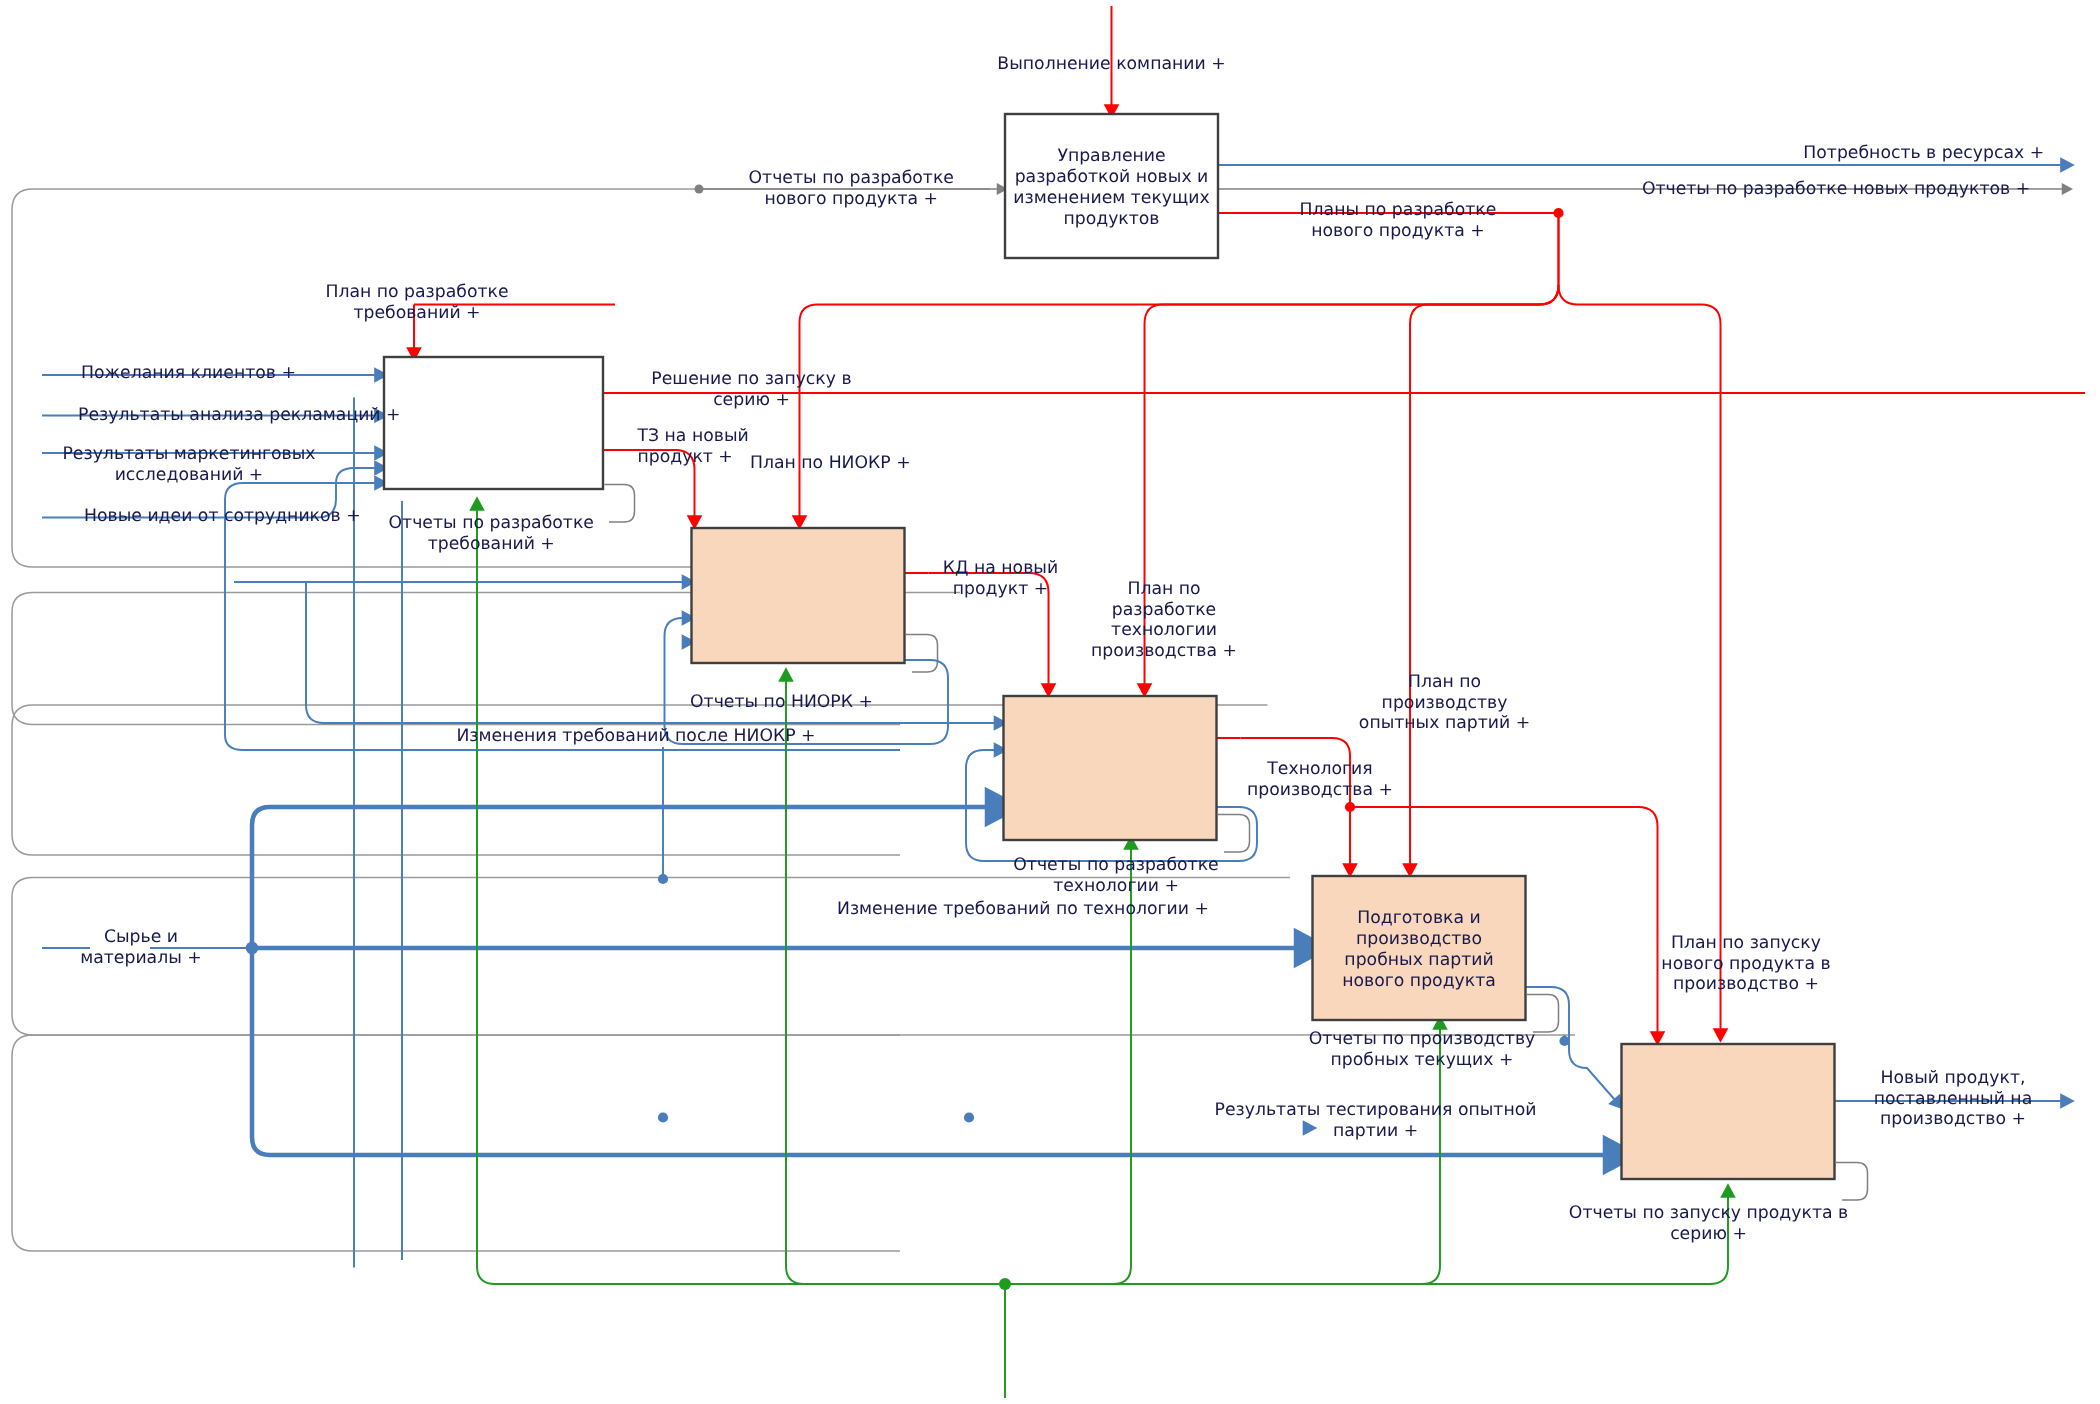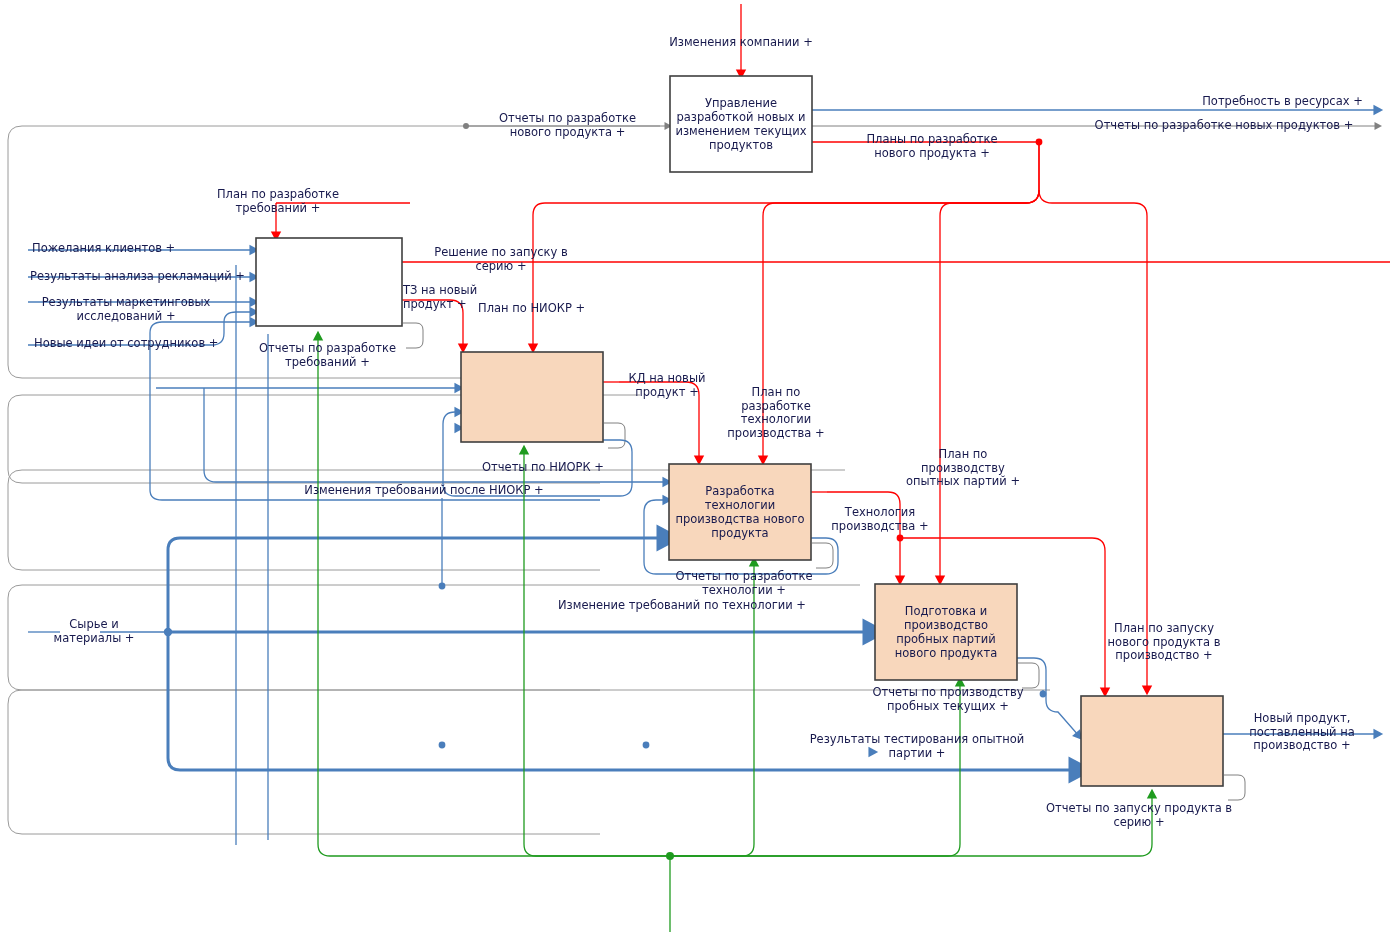--- a/index.html
+++ b/index.html
@@ -1,21 +1,21 @@
 <!DOCTYPE html>
 <html><head>
 <meta charset="utf-8">
 <style>
   html,body{margin:0;padding:0;background:#ffffff;}
   body{font-family:"DejaVu Sans", sans-serif;}
   #stage{position:relative;width:1400px;height:936px;overflow:hidden;background:#fff;}
   svg#canvas{position:absolute;left:0;top:0;width:1400px;height:936px;}
   .lbl{position:absolute;font-family:"DejaVu Sans", sans-serif;font-size:11.5px;color:#17194d;
        line-height:13.5px;text-align:center;white-space:pre-line;}
-  .lbl.left{text-align:left;}
+  .lbl.left{text-align:left;margin-left:22px;}
   .boxtxt{position:absolute;display:flex;align-items:center;justify-content:center;
           text-align:center;font-size:11.5px;line-height:14px;color:#17194d;
           font-family:"DejaVu Sans", sans-serif;padding:0 4px;box-sizing:border-box;}
 </style>
 </head>
 <body>
 
 <div id="stage">
 
   <svg id="canvas" xmlns="http://www.w3.org/2000/svg">
@@ -211,30 +211,26 @@
     <rect x="461" y="352" width="142" height="90" fill="#F8D7BC" stroke="#3F3F3F" stroke-width="1.6"></rect>
     <rect x="669" y="464" width="142" height="96" fill="#F8D7BC" stroke="#3F3F3F" stroke-width="1.6"></rect>
     <rect x="875" y="584" width="142" height="96" fill="#F8D7BC" stroke="#3F3F3F" stroke-width="1.6"></rect>
     <rect x="1081" y="696" width="142" height="90" fill="#F8D7BC" stroke="#3F3F3F" stroke-width="1.6"></rect>
   </svg>
 
   <div class="boxtxt" style="left:670px;top:76px;width:142px;height:96px">Управление
 разработкой новых
 и изменением
 текущих продуктов</div>
-  <div class="boxtxt" style="left:669px;top:464px;width:142px;height:96px">Разработка
-технологии
-производства нового
-продукта</div>
   <div class="boxtxt" style="left:875px;top:584px;width:142px;height:96px">Подготовка и
 производство
 пробных партий
 нового продукта</div>
 
-  <div class="lbl" style="left:661px;top:36px;width:160px">Изменения компании +</div>
+  <div class="lbl" style="left:661px;top:36px;width:160px">Выполнение компании +</div>
 
   <div class="lbl" style="left:480px;top:112px;width:175px">Отчеты по разработке
 нового продукта +</div>
 
   <div class="lbl" style="left:1195px;top:95px;width:175px">Потребность в ресурсах +</div>
 
   <div class="lbl" style="left:1078px;top:119px;width:292px">Отчеты по разработке новых продуктов +</div>
 
   <div class="lbl" style="left:834px;top:133px;width:196px">Планы по разработке
 нового продукта +</div>
@@ -263,21 +259,21 @@
 требований +</div>
 
   <div class="lbl" style="left:612px;top:372px;width:110px">КД на новый
 продукт +</div>
 
   <div class="lbl" style="left:716px;top:386px;width:120px">План по
 разработке
 технологии
 производства +</div>
 
-  <div class="lbl" style="left:478px;top:461px;width:130px">Отчеты по НИОРК +</div>
+  <div class="lbl" style="left:456px;top:461px;width:130px">Отчеты по НИОРК +</div>
 
   <div class="lbl" style="left:296px;top:484px;width:256px">Изменения требований после НИОКР +</div>
 
   <div class="lbl" style="left:898px;top:448px;width:130px">План по
 производству
 опытных партий +</div>
 
   <div class="lbl" style="left:820px;top:506px;width:120px">Технология
 производства +</div>
 

